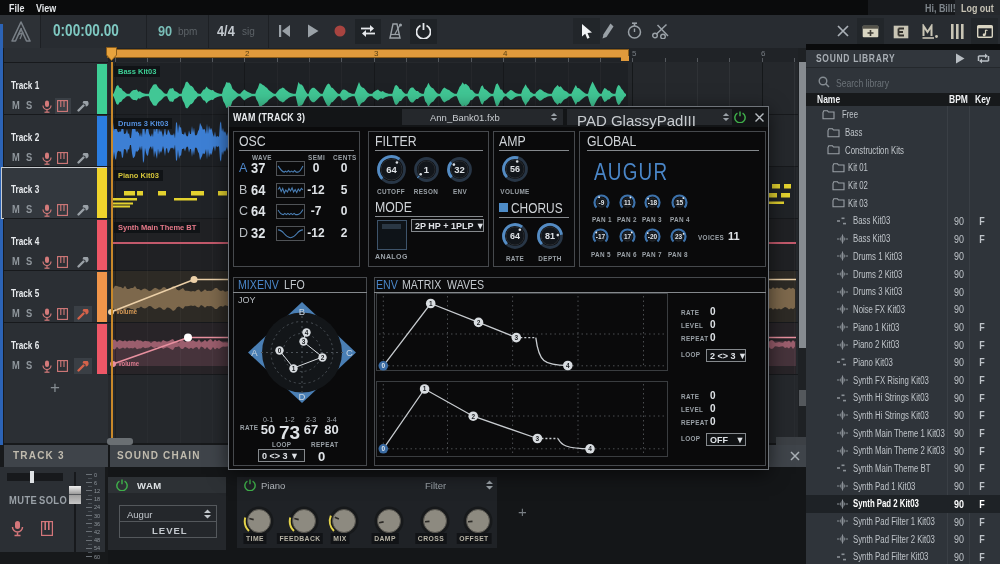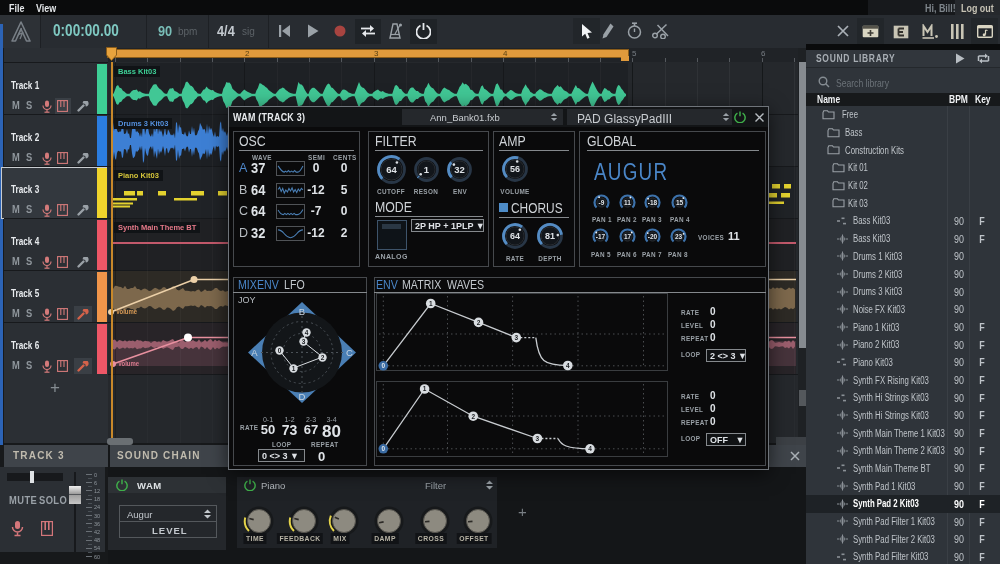--- a/index.html
+++ b/index.html
@@ -727,21 +727,21 @@
 <div class="abs b ctr" style="left:982px;top:550.8px;font-size:10.5px;color:#bfc4c9">F</div>
 <div class="abs" style="left:228px;top:106px;width:541px;height:364px;background:#0a0a0b;border:1px solid #6f747a;box-shadow:0 4px 18px rgba(0,0,0,0.6)"></div>
 <div class="abs" style="left:229px;top:107px;width:539px;height:20px;background:#131517"></div>
 <div class="abs b cx8" style="left:233px;top:111px;font-size:10.5px;color:#e8ebee;letter-spacing:0.3px">WAM (TRACK 3)</div>
 <div class="abs" style="left:402px;top:109px;width:161px;height:16px;background:#25282c"></div>
 <div class="abs" style="left:430px;top:112px;font-size:9.5px;color:#c8ccd0">Ann_Bank01.fxb</div>
 <svg class="abs" style="left:550px;top:112px" width="8" height="10" viewBox="0 0 9 10">
 <path d="M4.5 0.5 L8 4 L1 4 Z M4.5 9.5 L8 6 L1 6 Z" fill="#9aa1a7"></path>
   </svg>
 <div class="abs" style="left:567px;top:109px;width:165px;height:16px;background:#25282c"></div>
-<div class="abs" style="left:577px;top:112px;font-size:12px;color:#c8ccd0">PAD GlassyPadIII</div>
+<div class="abs" style="left:577px;top:112px;font-size:15px;color:#c8ccd0">PAD GlassyPadIII</div>
 <svg class="abs" style="left:722px;top:112px" width="8" height="10" viewBox="0 0 9 10">
 <path d="M4.5 0.5 L8 4 L1 4 Z M4.5 9.5 L8 6 L1 6 Z" fill="#9aa1a7"></path>
   </svg>
 <svg class="abs" style="left:734px;top:111px" width="12" height="12" viewBox="0 0 14 14">
 <path d="M4 2.5 A6 6 0 1 0 10 2.5" fill="none" stroke="#3fae4a" stroke-width="1.7"></path>
 <line x1="7" y1="0.5" x2="7" y2="6" stroke="#3fae4a" stroke-width="1.7"></line>
 </svg>
 <svg class="abs" style="left:754px;top:112px" width="11" height="11" viewBox="0 0 11 11">
 <path d="M1.5 1.5 L9.5 9.5 M9.5 1.5 L1.5 9.5" stroke="#b8bdc2" stroke-width="1.4"></path>
   </svg>
@@ -946,23 +946,23 @@
 <svg class="abs" style="left:301.5px;top:327.5px" width="9" height="9" viewBox="0 0 9 9">
     <circle cx="4.5" cy="4.5" r="4.2" fill="#d8dce0"></circle>
     <text x="4.5" y="6.8" text-anchor="middle" font-family="Liberation Sans, sans-serif" font-size="6.5" font-weight="bold" fill="#1a1d20">4</text>
   </svg>
 <div class="abs" style="left:268px;top:416px;transform:translateX(-50%);font-size:7px;color:#9aa1a7">0-1</div>
 <div class="abs" style="left:289.5px;top:416px;transform:translateX(-50%);font-size:7px;color:#9aa1a7">1-2</div>
 <div class="abs" style="left:311px;top:416px;transform:translateX(-50%);font-size:7px;color:#9aa1a7">2-3</div>
 <div class="abs" style="left:331.5px;top:416px;transform:translateX(-50%);font-size:7px;color:#9aa1a7">3-4</div>
 <div class="abs b cx8" style="left:240px;top:423px;font-size:7.5px;color:#9aa1a7;letter-spacing:0.4px">RATE</div>
 <div class="abs b" style="left:268px;top:422px;transform:translateX(-50%);font-size:13px;color:#dfe3e7">50</div>
-<div class="abs b" style="left:289.5px;top:422px;transform:translateX(-50%);font-size:14px;color:#dfe3e7">73</div>
+<div class="abs b" style="left:289.5px;top:422px;transform:translateX(-50%);font-size:19px;color:#dfe3e7">73</div>
 <div class="abs b" style="left:311px;top:422px;transform:translateX(-50%);font-size:13px;color:#dfe3e7">67</div>
-<div class="abs b" style="left:331.5px;top:422px;transform:translateX(-50%);font-size:17px;color:#dfe3e7">80</div>
+<div class="abs b" style="left:331.5px;top:422px;transform:translateX(-50%);font-size:13px;color:#dfe3e7">80</div>
 <div class="abs b cx8" style="left:272px;top:440px;font-size:7.5px;color:#9aa1a7;letter-spacing:0.4px">LOOP</div>
 <div class="abs b cx8" style="left:311px;top:440px;font-size:7.5px;color:#9aa1a7;letter-spacing:0.4px">REPEAT</div>
 <div class="abs" style="left:258px;top:449px;width:47px;height:13px;border:1px solid #85898d;background:#101214"></div>
 <div class="abs b" style="left:262px;top:451px;font-size:9px;color:#dfe3e7">0 &lt;&gt; 3 ▼</div>
 <div class="abs b" style="left:318px;top:449px;font-size:13px;color:#dfe3e7">0</div>
 <div class="abs" style="left:374px;top:277px;width:392px;height:189px;border:1px solid #46494d"></div>
 <div class="abs cx8" style="left:376px;top:278px;font-size:12.5px;color:#4a86c8">ENV</div>
 <div class="abs cx8" style="left:402px;top:278px;font-size:12.5px;color:#c3c8cd">MATRIX</div>
 <div class="abs cx8" style="left:447px;top:278px;font-size:12.5px;color:#c3c8cd">WAVES</div>
 <div class="abs" style="left:374px;top:292px;width:392px;height:1px;background:#85898d"></div>

